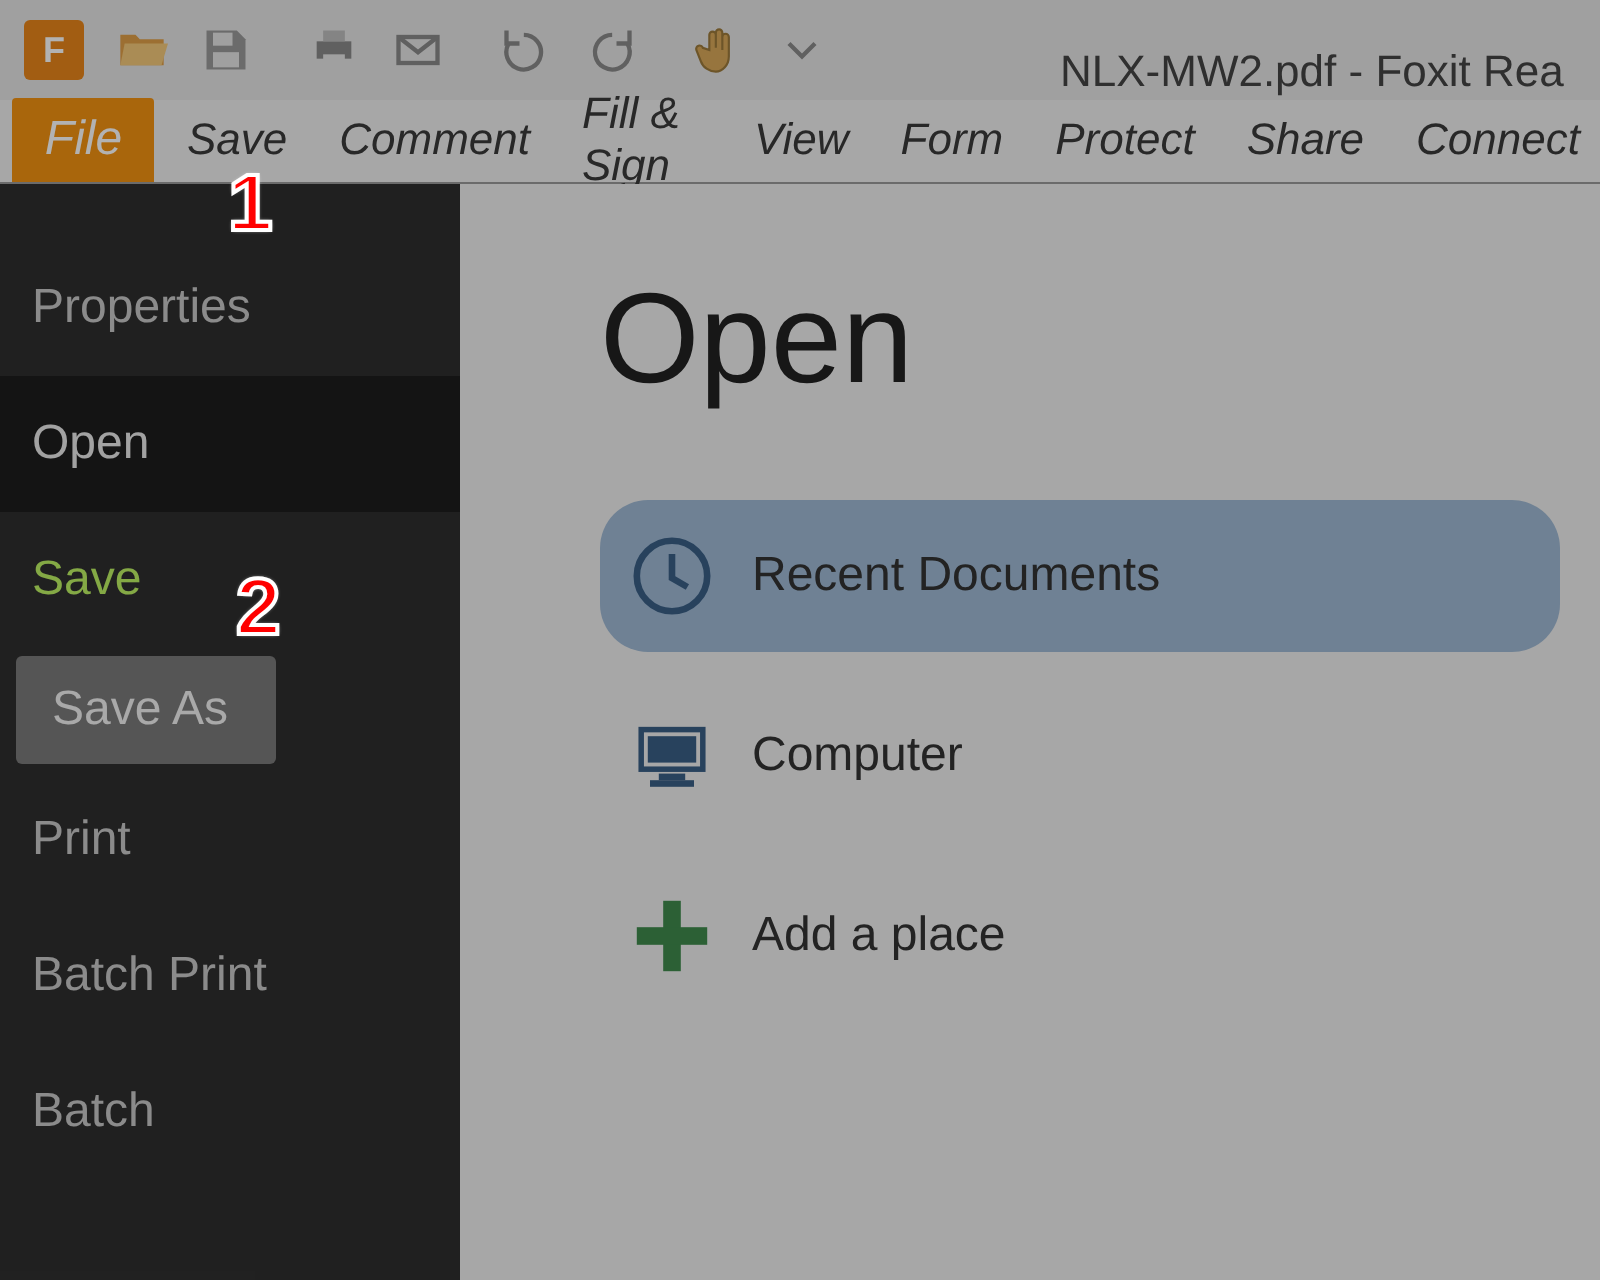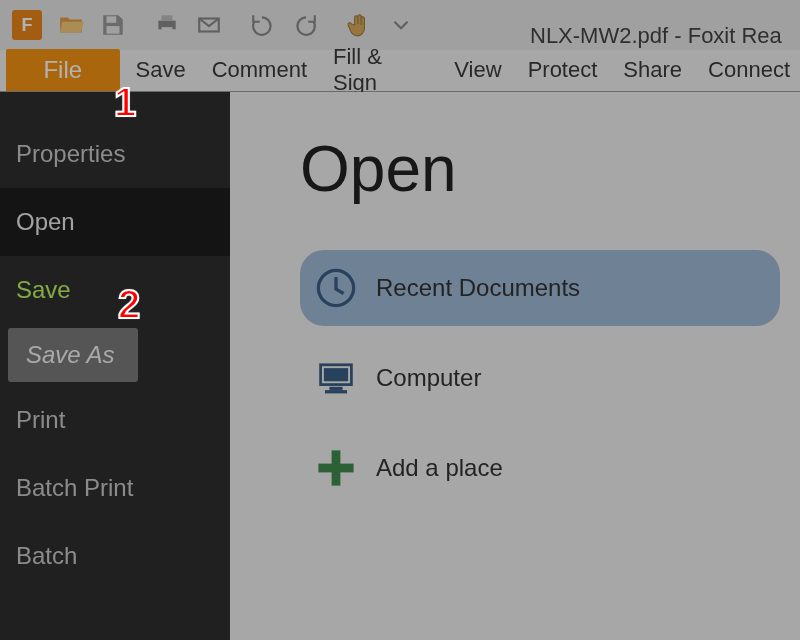--- a/index.html
+++ b/index.html
@@ -27,21 +27,21 @@
   .qat .sep { width: 12px; }
   .qat .title {
     position: absolute; left: 530px; top: 23px; font-size: 22px; color: #444;
     white-space: nowrap;
   }
 
   
   .tabs {
     position: absolute; left: 0; top: 50px; width: 800px; height: 42px;
     background: #f0f0f0; border-bottom: 1px solid #9a9a9a;
-    display: flex; align-items: flex-end;
+    display: flex; align-items: flex-end; font-style: italic;
   }
   .tabs .file {
     width: 118px; height: 42px; background: #f39212;
     display: flex; align-items: center; justify-content: center;
     color: #fff; font-size: 24px;
     border-top-left-radius: 2px; border-top-right-radius: 2px;
     margin-left: 6px;
   }
   .tabs .tab {
     padding: 0 10px; height: 42px; display: flex; align-items: center;
@@ -54,21 +54,21 @@
     background: #2f2f2f;
   }
   .sidebar .item {
     height: 68px; display: flex; align-items: center;
     padding-left: 16px; color: #c8c8c8; font-size: 24px;
   }
   .sidebar .item.selected { background: #1e1e1e; color: #e8e8e8; }
   .sidebar .item.disabled { color: #bef264; }
   .sidebar .item.box {
     background: #7a7a7a; color: #f2f2f2; margin: 4px 8px 4px 8px;
-    height: 54px; border-radius: 3px; padding-left: 18px; width: 130px; font-style: italic;
+    height: 54px; border-radius: 3px; padding-left: 18px; width: 130px;
   }
   .sidebar .gap { height: 28px; }
 
   
   .main {
     position: absolute; left: 230px; top: 92px; width: 570px; height: 548px;
     background: #efefef; padding: 40px 20px 20px 70px;
   }
   .main h1 { font-size: 64px; font-weight: 300; color: #222; margin-bottom: 44px; }
   .place {
@@ -158,20 +158,21 @@
 
     <div class="title">NLX-MW2.pdf - Foxit Rea</div>
   </div>
 
   <div class="tabs">
     <div class="file">File</div>
     <div class="tab">Save</div>
     <div class="tab">Comment</div>
     <div class="tab">Fill &amp; Sign</div>
     <div class="tab">View</div>
+    <div class="tab">Form</div>
     <div class="tab">Protect</div>
     <div class="tab">Share</div>
     <div class="tab">Connect</div>
   </div>
 
   <div class="sidebar">
     <div class="gap"></div>
     <div class="item">
       <span>Properties</span>
     </div>

